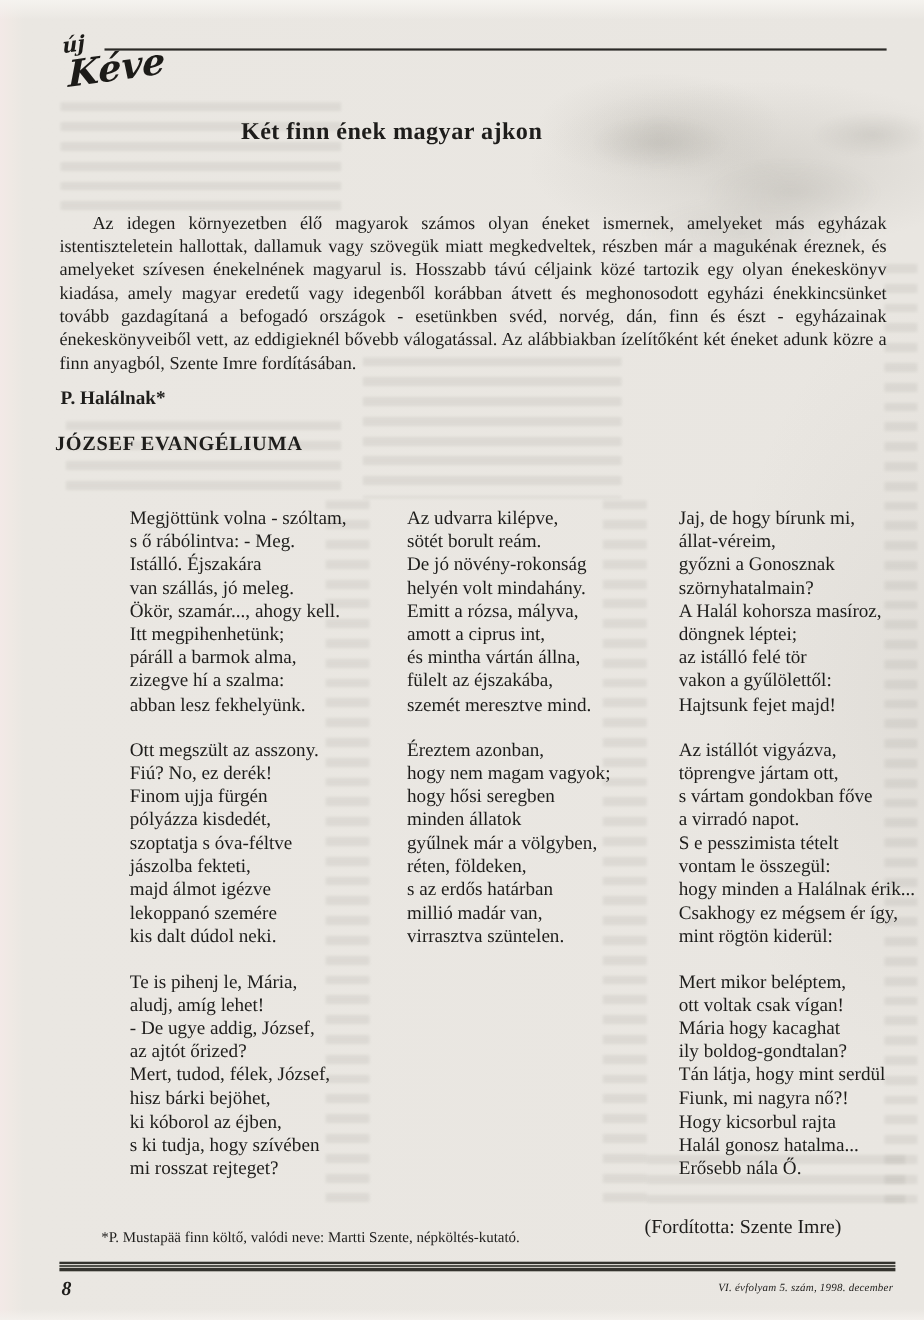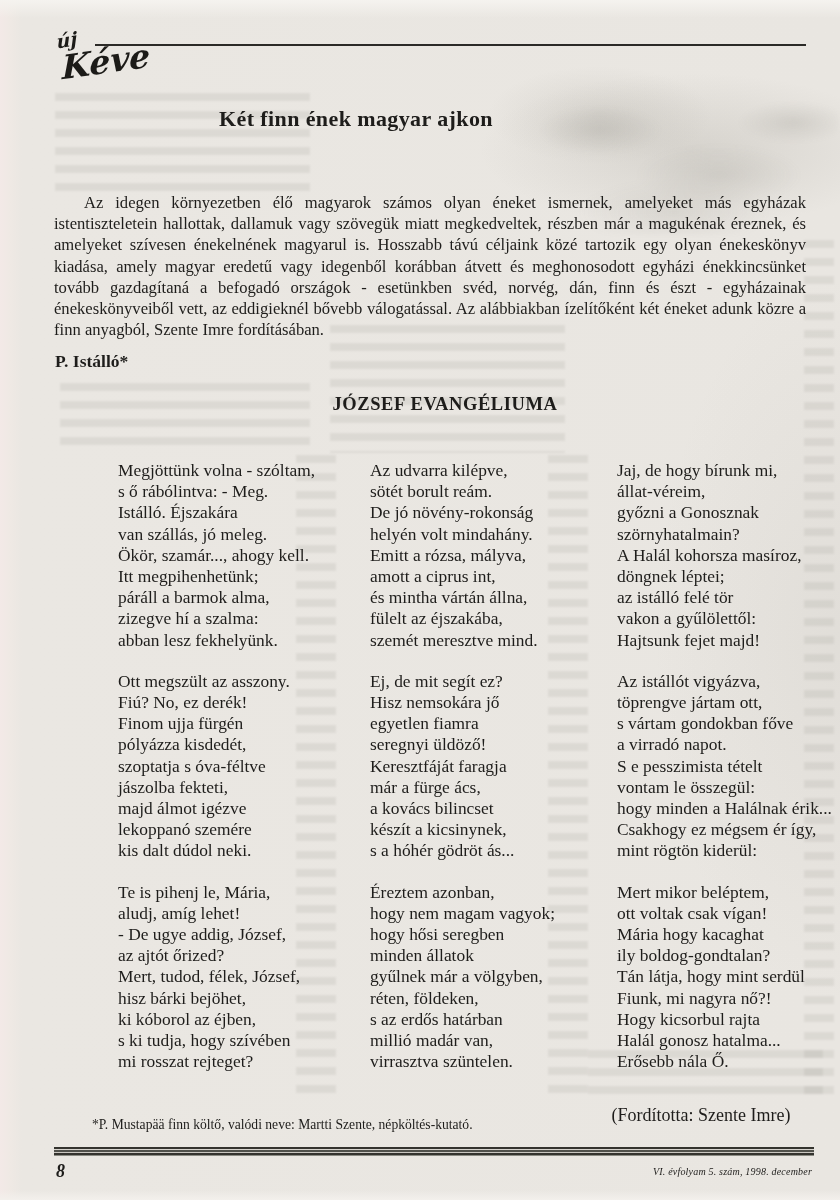--- a/index.html
+++ b/index.html
@@ -64,38 +64,37 @@
     margin:0;
   }
 
   .author{
     position:absolute;left:55px;top:351px;
     font-size:17.5px;font-weight:bold;
   }
 
   .poem-title{
     position:absolute;left:50px;top:394px;width:790px;
-    text-align:center;font-size:18.5px;font-weight:bold;letter-spacing:.6px;
+    text-align:left;font-size:18.5px;font-weight:bold;letter-spacing:.6px;
     margin:0;
   }
 
   .poem-col{position:absolute;top:460px;font-size:17.4px;line-height:21.2px;margin-left:32px;}
   .col-1{left:86px;width:252px;}
   .col-2{left:338px;width:245px;}
   .col-3{left:585px;width:250px;}
   .stanza{white-space:pre-line;margin:0 0 20px 0;}
 
   .footnote{
     position:absolute;left:92px;top:1117px;width:470px;
     font-size:13.6px;
   }
   .translator{
     position:absolute;left:586px;top:1105px;width:230px;
     font-size:18px;
-    text-align:center;
   }
 
   .footer-rule{
     position:absolute;left:54px;top:1147px;width:760px;height:9px;
     background:linear-gradient(180deg,
       #34332e 0 2px, #d7d4ce 2px 3px, #50504a 3px 5px,
       #c9c6c0 5px 6px, #34332e 6px 8px, #8b8b83 8px 9px);
   }
   .page-number{
     position:absolute;left:56px;top:1161px;
@@ -127,21 +126,21 @@
       <g fill="#1c1b18" font-family="DejaVu Serif, Liberation Serif, serif" font-style="italic" font-weight="bold">
         <text x="12" y="28" font-size="19" transform="rotate(-9 12 28) skewX(-6)">új</text>
         <text x="22" y="58" font-size="33" transform="rotate(-8 22 58) skewX(-8)">Kéve</text>
       </g>
     </svg>
 
     <h1 class="article-title">Két finn ének magyar ajkon</h1>
 
     <p class="intro">Az idegen környezetben élő magyarok számos olyan éneket ismernek, amelyeket más egyházak istentiszteletein hallottak, dallamuk vagy szövegük miatt megkedveltek, részben már a magukénak éreznek, és amelyeket szívesen énekelnének magyarul is. Hosszabb távú céljaink közé tartozik egy olyan énekeskönyv kiadása, amely magyar eredetű vagy idegenből korábban átvett és meghonosodott egyházi énekkincsünket tovább gazdagítaná a befogadó országok - esetünkben svéd, norvég, dán, finn és észt - egyházainak énekeskönyveiből vett, az eddigieknél bővebb válogatással. Az alábbiakban ízelítőként két éneket adunk közre a finn anyagból, Szente Imre fordításában.</p>
 
-    <div class="author">P. Istálló*</div>
+    <div class="author">P. Halálnak*</div>
 
     <h2 class="poem-title">JÓZSEF EVANGÉLIUMA</h2>
 
     <div class="poem-col col-1">
       <p class="stanza">Megjöttünk volna - szóltam,
 s ő rábólintva: - Meg.
 Istálló. Éjszakára
 van szállás, jó meleg.
 Ökör, szamár..., ahogy kell.
 Itt megpihenhetünk;
@@ -170,29 +169,20 @@
     <div class="poem-col col-2">
       <p class="stanza">Az udvarra kilépve,
 sötét borult reám.
 De jó növény-rokonság
 helyén volt mindahány.
 Emitt a rózsa, mályva,
 amott a ciprus int,
 és mintha vártán állna,
 fülelt az éjszakába,
 szemét meresztve mind.</p>
-      <p class="stanza">Ej, de mit segít ez?
-Hisz nemsokára jő
-egyetlen fiamra
-seregnyi üldöző!
-Keresztfáját faragja
-már a fürge ács,
-a kovács bilincset
-készít a kicsinynek,
-s a hóhér gödröt ás...</p>
       <p class="stanza">Éreztem azonban,
 hogy nem magam vagyok;
 hogy hősi seregben
 minden állatok
 gyűlnek már a völgyben,
 réten, földeken,
 s az erdős határban
 millió madár van,
 virrasztva szüntelen.</p>
     </div>

